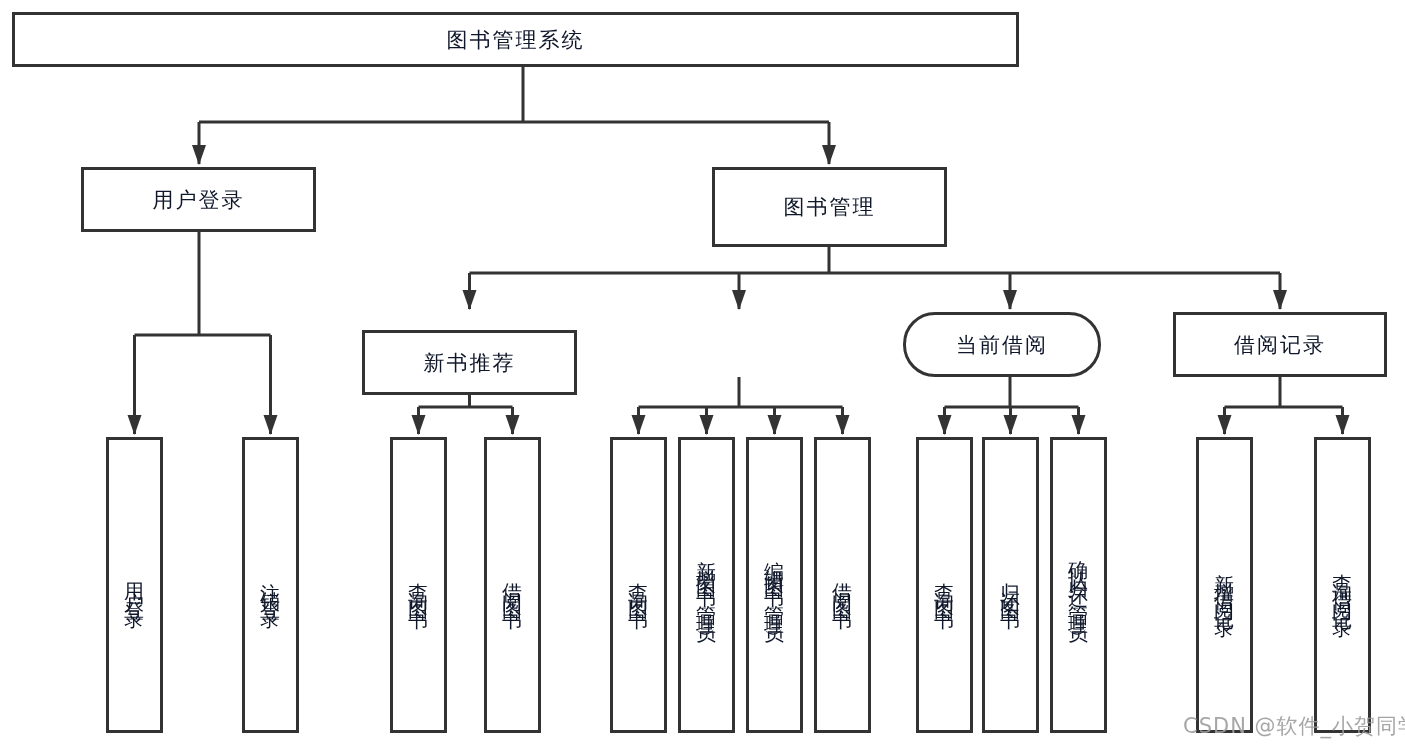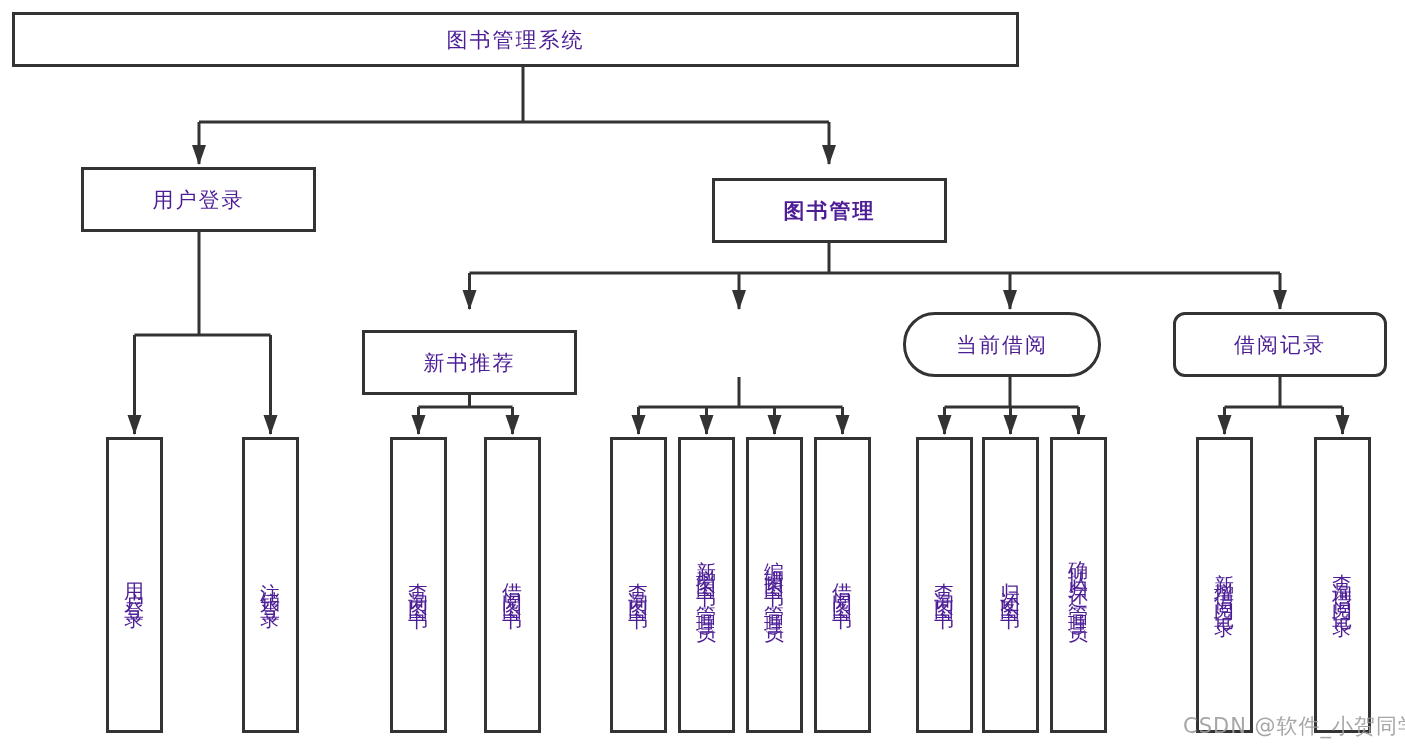--- a/index.html
+++ b/index.html
@@ -18,21 +18,21 @@
   #connectors {
     position: absolute;
     left: 0; top: 0;
     z-index: 0;
   }
   .node {
     position: absolute;
     box-sizing: border-box;
     border: 3px solid #333333;
     background: #ffffff;
-    color: #4c1d95;
+    color: #0f172a;
     display: flex;
     align-items: center;
     justify-content: center;
     z-index: 1;
   }
   .hnode {
     font-size: 21px;
     letter-spacing: 2px;
     white-space: nowrap;
   }
@@ -97,25 +97,25 @@
     <line x1="1010.5" y1="407" x2="1010.5" y2="434" stroke="#333333" stroke-width="3" marker-end="url(#arrow)"></line>
     <line x1="1078.5" y1="407" x2="1078.5" y2="434" stroke="#333333" stroke-width="3" marker-end="url(#arrow)"></line>
 
     <line x1="1224.5" y1="407" x2="1224.5" y2="434" stroke="#333333" stroke-width="3" marker-end="url(#arrow)"></line>
     <line x1="1342.5" y1="407" x2="1342.5" y2="434" stroke="#333333" stroke-width="3" marker-end="url(#arrow)"></line>
   </svg>
 
   <div class="node hnode" style="left:12px; top:12px; width:1007px; height:55px;">图书管理系统</div>
 
   <div class="node hnode" style="left:81px; top:167px; width:235px; height:65px;">用户登录</div>
-  <div class="node hnode" style="left:712px; top:178px; width:235px; height:65px;font-weight:bold;">图书管理</div>
+  <div class="node hnode" style="left:712px; top:167px; width:235px; height:80px;">图书管理</div>
 
   <div class="node hnode" style="left:362px; top:312px; width:215px; height:65px;margin-top:18px;">新书推荐</div>
   <div class="node hnode" style="left:903px; top:312px; width:198px; height:65px;border-radius:32px;">当前借阅</div>
-  <div class="node hnode" style="left:1173px; top:312px; width:214px; height:65px;border-radius:12px;">借阅记录</div>
+  <div class="node hnode" style="left:1173px; top:312px; width:214px; height:65px;">借阅记录</div>
 
   <div class="node vnode" style="left:106px; top:437px; width:57px; height:296px;">用户登录</div>
   <div class="node vnode" style="left:242px; top:437px; width:57px; height:296px;">注销登录</div>
 
   <div class="node vnode" style="left:390px; top:437px; width:57px; height:296px;">查询图书</div>
   <div class="node vnode" style="left:484px; top:437px; width:57px; height:296px;">借阅图书</div>
 
   <div class="node vnode" style="left:610px; top:437px; width:57px; height:296px;">查询图书</div>
   <div class="node vnode" style="left:678px; top:437px; width:57px; height:296px;">新增图书（管理员）</div>
   <div class="node vnode" style="left:746px; top:437px; width:57px; height:296px;">编辑图书（管理员）</div>

